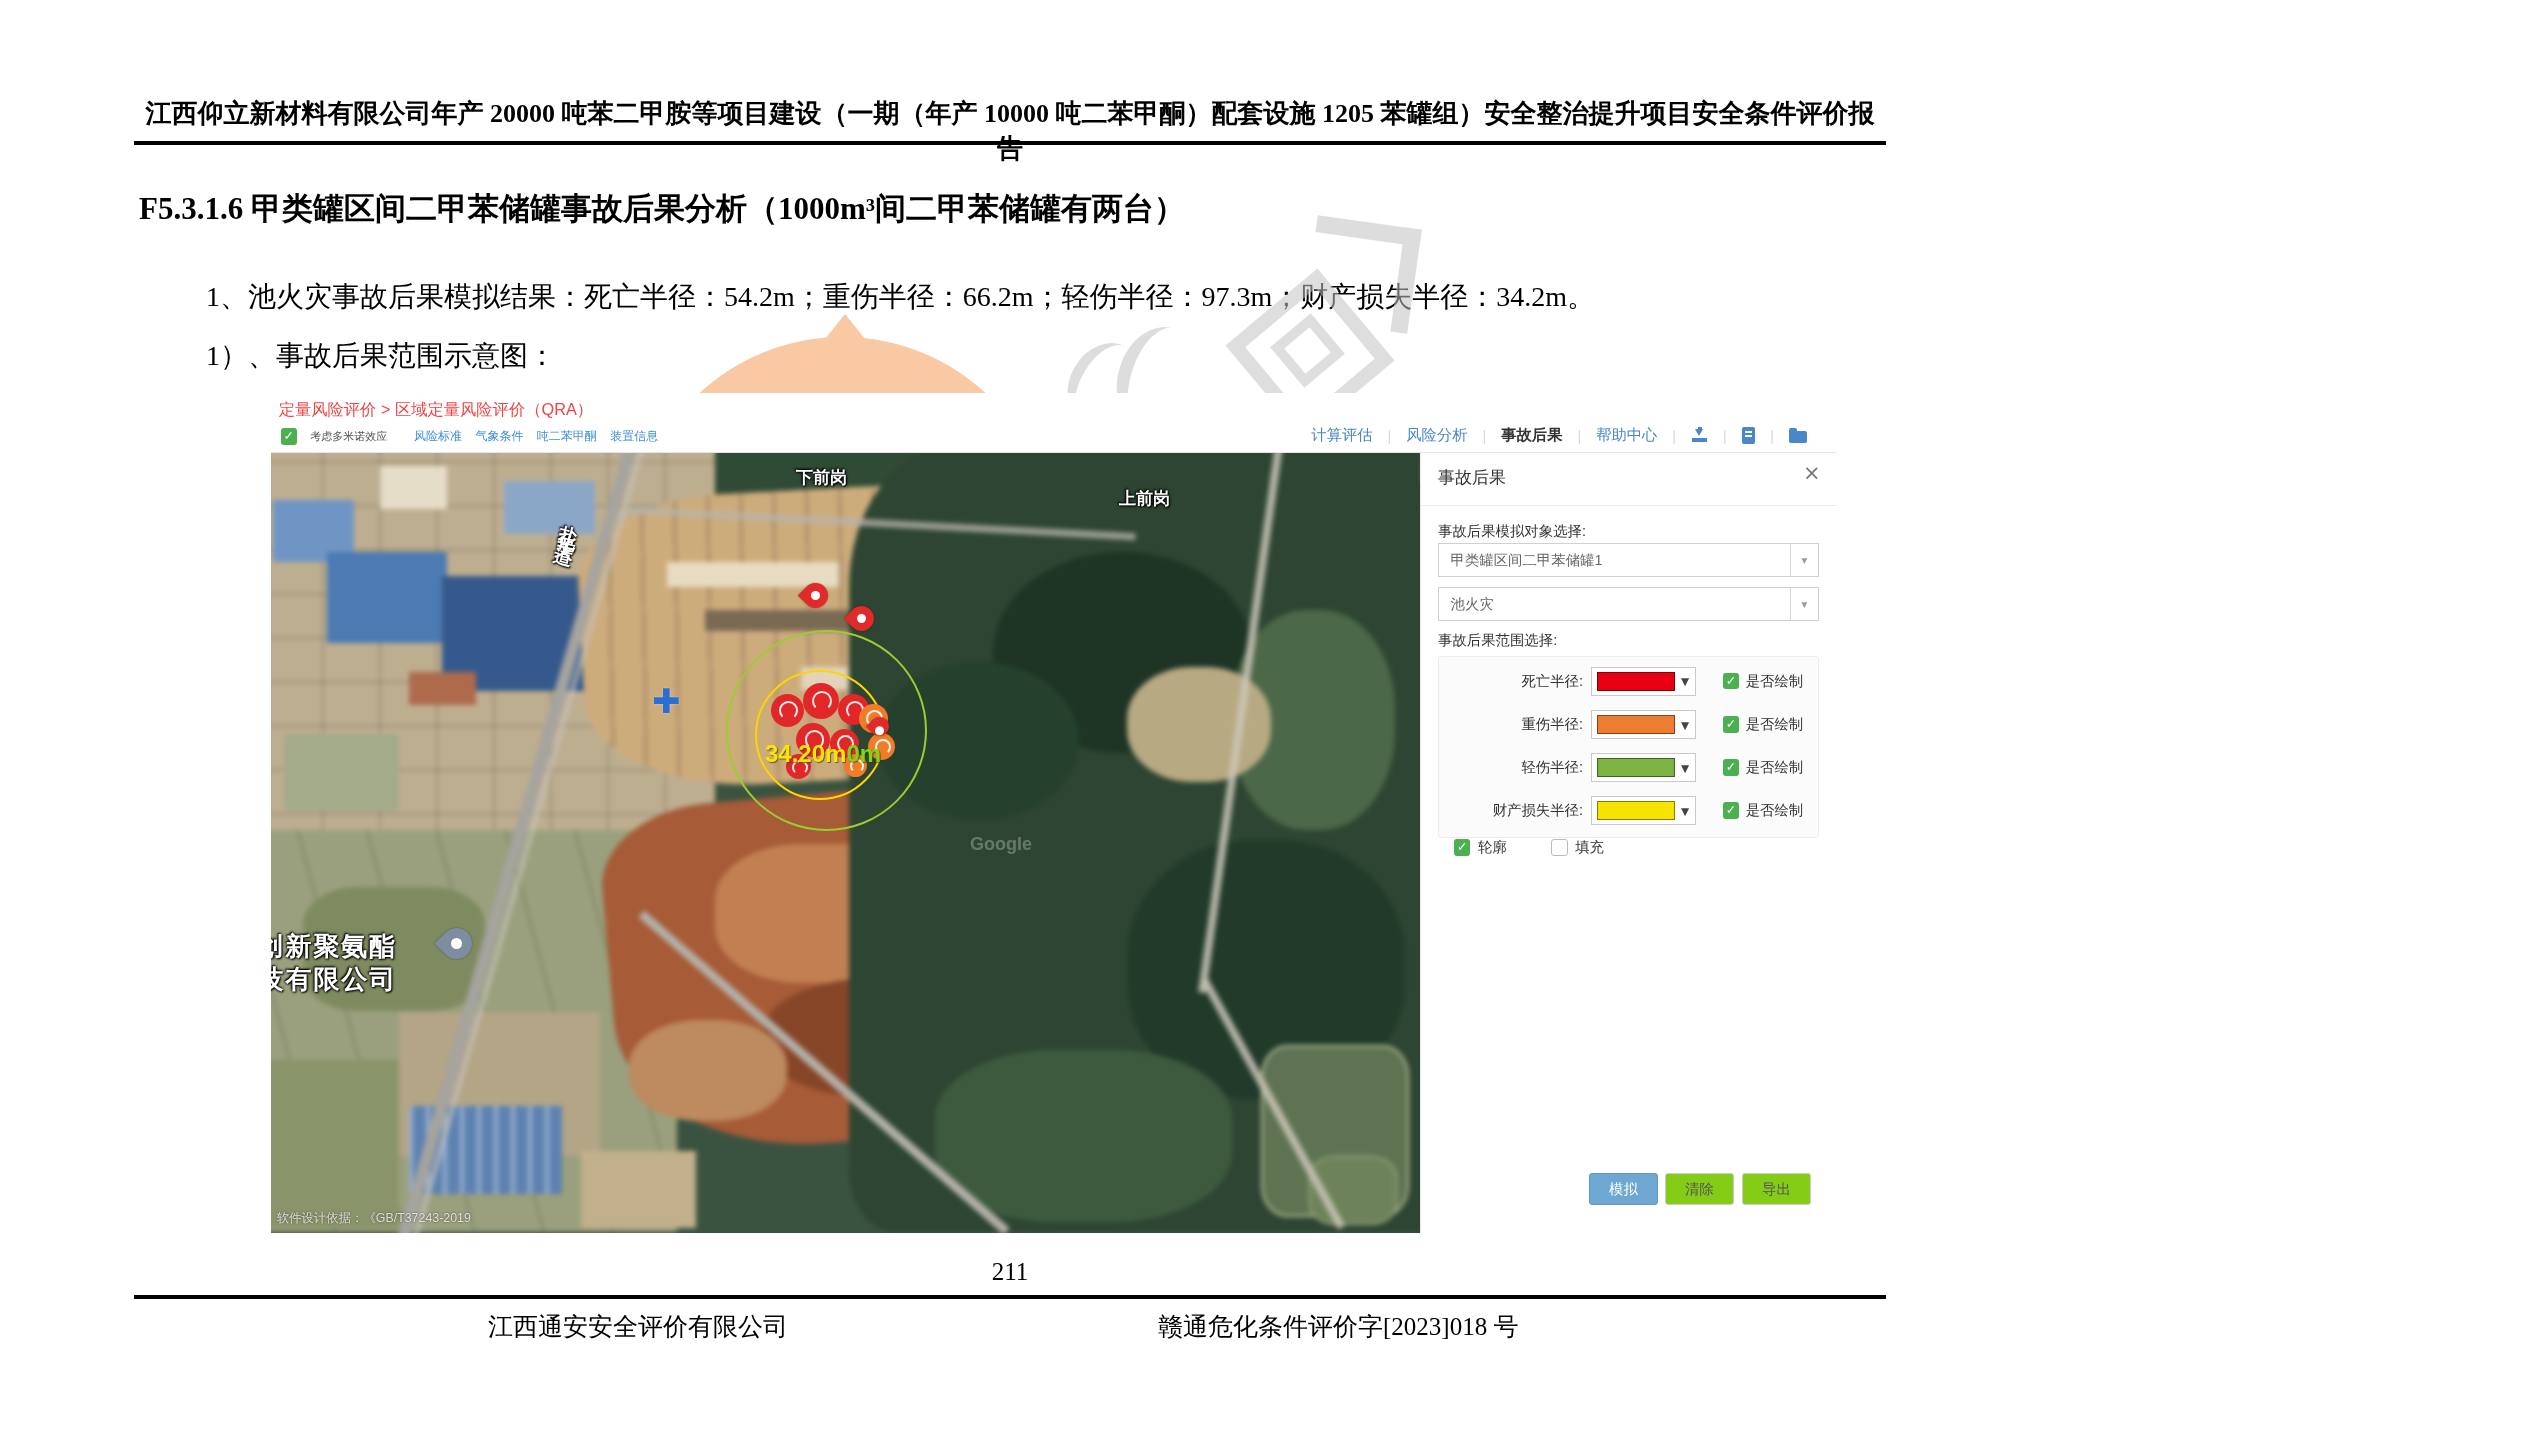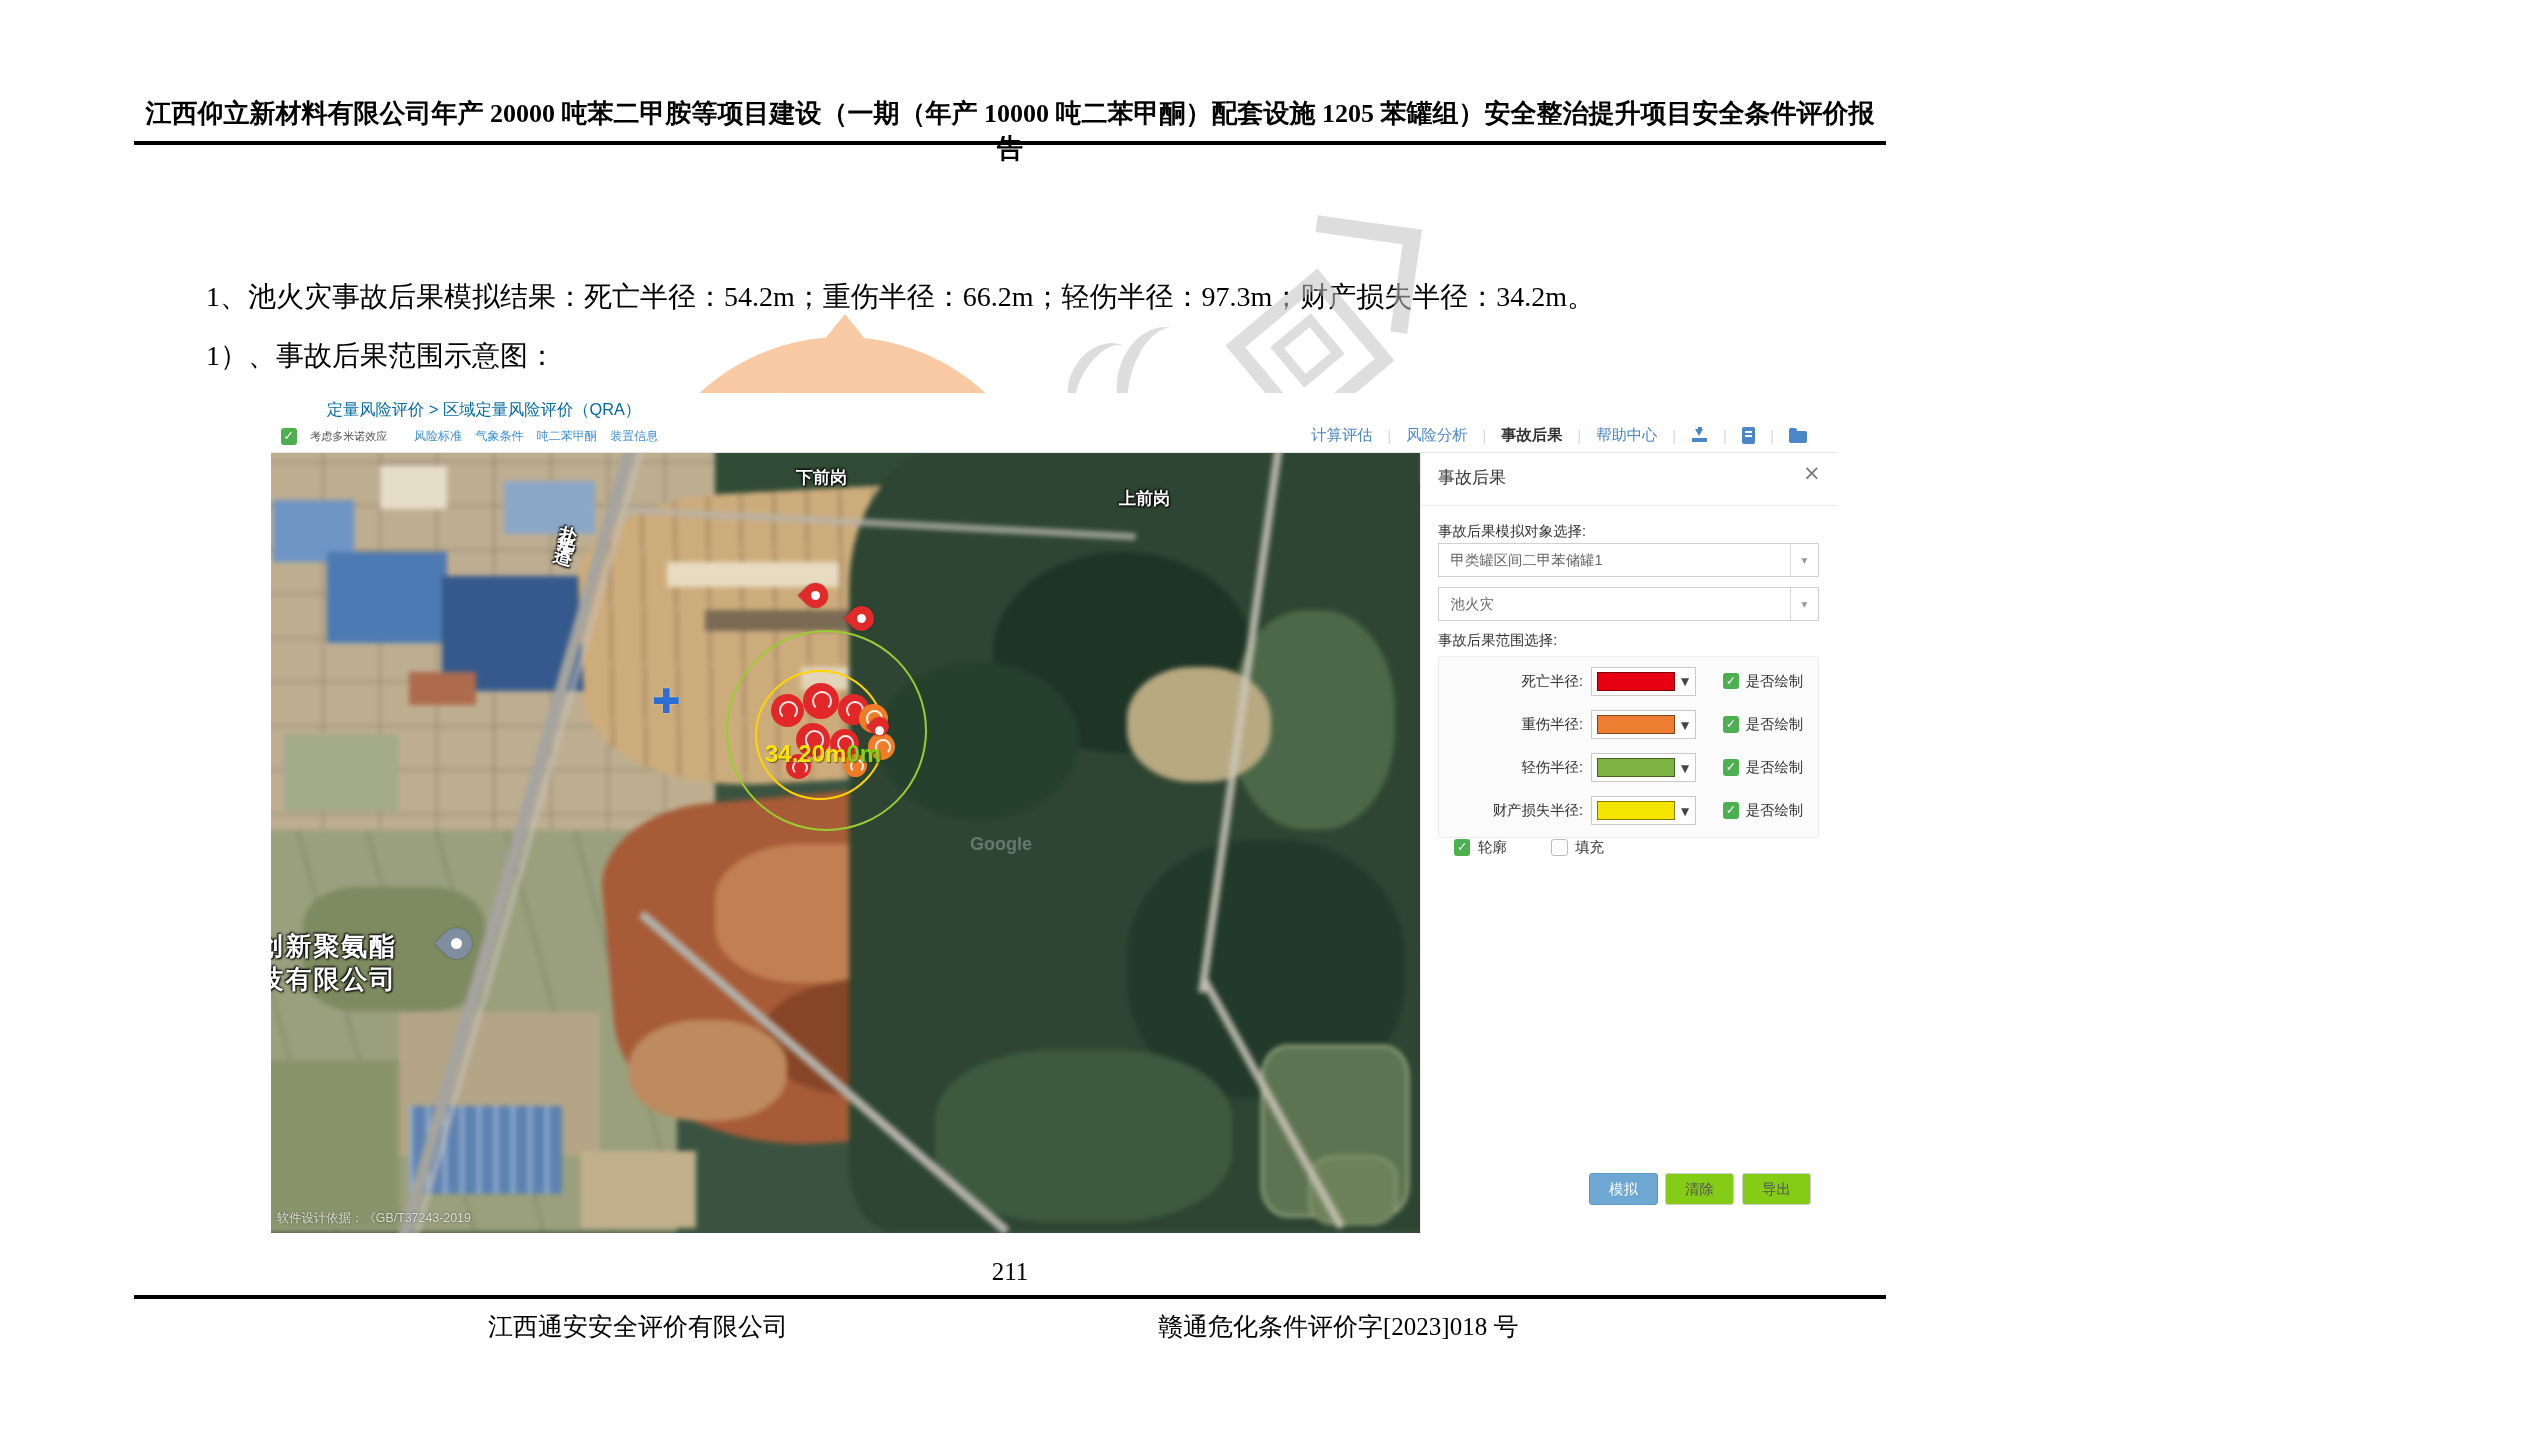--- a/index.html
+++ b/index.html
@@ -30,21 +30,21 @@
   .wm-chevron{left:1310px;top:222px;width:88px;height:88px;border-top:17px solid #c3c3c3;
               border-right:17px solid #c3c3c3;transform:rotate(8deg);}
   .wm-diamond{left:1250px;top:293px;width:92px;height:92px;border:14.4px solid #c3c3c3;transform:rotate(50deg);}
   .wm-diamond-inner{left:1281px;top:324px;width:33px;height:33px;border:10.5px solid #c3c3c3;transform:rotate(50deg);}
   .wm-arc1{left:1118px;top:326px;width:67px;height:105px;border-left:13.4px solid #c3c3c3;border-radius:50%;transform:rotate(18deg);}
   .wm-arc2{left:1070px;top:341px;width:57px;height:86px;border-left:11.5px solid #c3c3c3;border-radius:50%;transform:rotate(30deg);}
 
   
   .shot{left:271px;top:393px;width:1565px;height:841px;background:#fff;z-index:2;
         font-family:"Liberation Sans","DejaVu Sans",sans-serif;}
-  .crumb{left:7.7px;top:5.7px;font-size:16.3px;color:#0369a1;margin-left:48px;}
+  .crumb{left:7.7px;top:5.7px;font-size:16.3px;color:#ef4444;}
   .row2{left:9.6px;top:32px;height:23px;display:flex;align-items:center;gap:13.4px;}
   .chk{width:16.3px;height:16.3px;border-radius:2.9px;background:#4caf50;color:#fff;font-size:12.4px;line-height:16.3px;
        text-align:center;flex:none;display:inline-block;}
   .chk.empty{background:#fff;border:1px solid #bbb;width:14.4px;height:14.4px;}
   .domino-label{font-size:11px;color:#555;margin-right:13.4px;}
   .blue-link{font-size:12px;color:#3e8fd8;}
   .top-actions{right:29px;top:32px;display:flex;align-items:center;gap:15px;}
   .action{font-size:15.3px;color:#4a86c8;}
   .action.active{color:#333;font-weight:bold;}
   .sep{color:#d8d8d8;font-size:14.4px;}
@@ -133,20 +133,21 @@
   <div class="abs wm wm-peak"></div>
   <div class="abs wm wm-arch"></div>
   <div class="abs wm wm-gray wm-chevron"></div>
   <div class="abs wm wm-gray wm-diamond"></div>
   <div class="abs wm wm-gray wm-diamond-inner"></div>
   <div class="abs wm wm-gray wm-arc1"></div>
   <div class="abs wm wm-gray wm-arc2"></div>
 
   <div class="abs doc-title">江西仰立新材料有限公司年产 20000 吨苯二甲胺等项目建设（一期（年产 10000 吨二苯甲酮）配套设施 1205 苯罐组）安全整治提升项目安全条件评价报告</div>
   <div class="abs rule top"></div>
+  <div class="abs sec-heading">F5.3.1.6 甲类罐区间二甲苯储罐事故后果分析（1000m³间二甲苯储罐有两台）</div>
   <div class="abs para para1">1、池火灾事故后果模拟结果：死亡半径：54.2m；重伤半径：66.2m；轻伤半径：97.3m；财产损失半径：34.2m。</div>
   <div class="abs para para2">1）、事故后果范围示意图：</div>
 
   <div class="abs shot">
 
     <div class="abs crumb">定量风险评价 &gt; 区域定量风险评价（QRA）</div>
 
     <div class="abs row2">
       <span class="chk">✓</span>
       <span class="domino-label">考虑多米诺效应</span>

